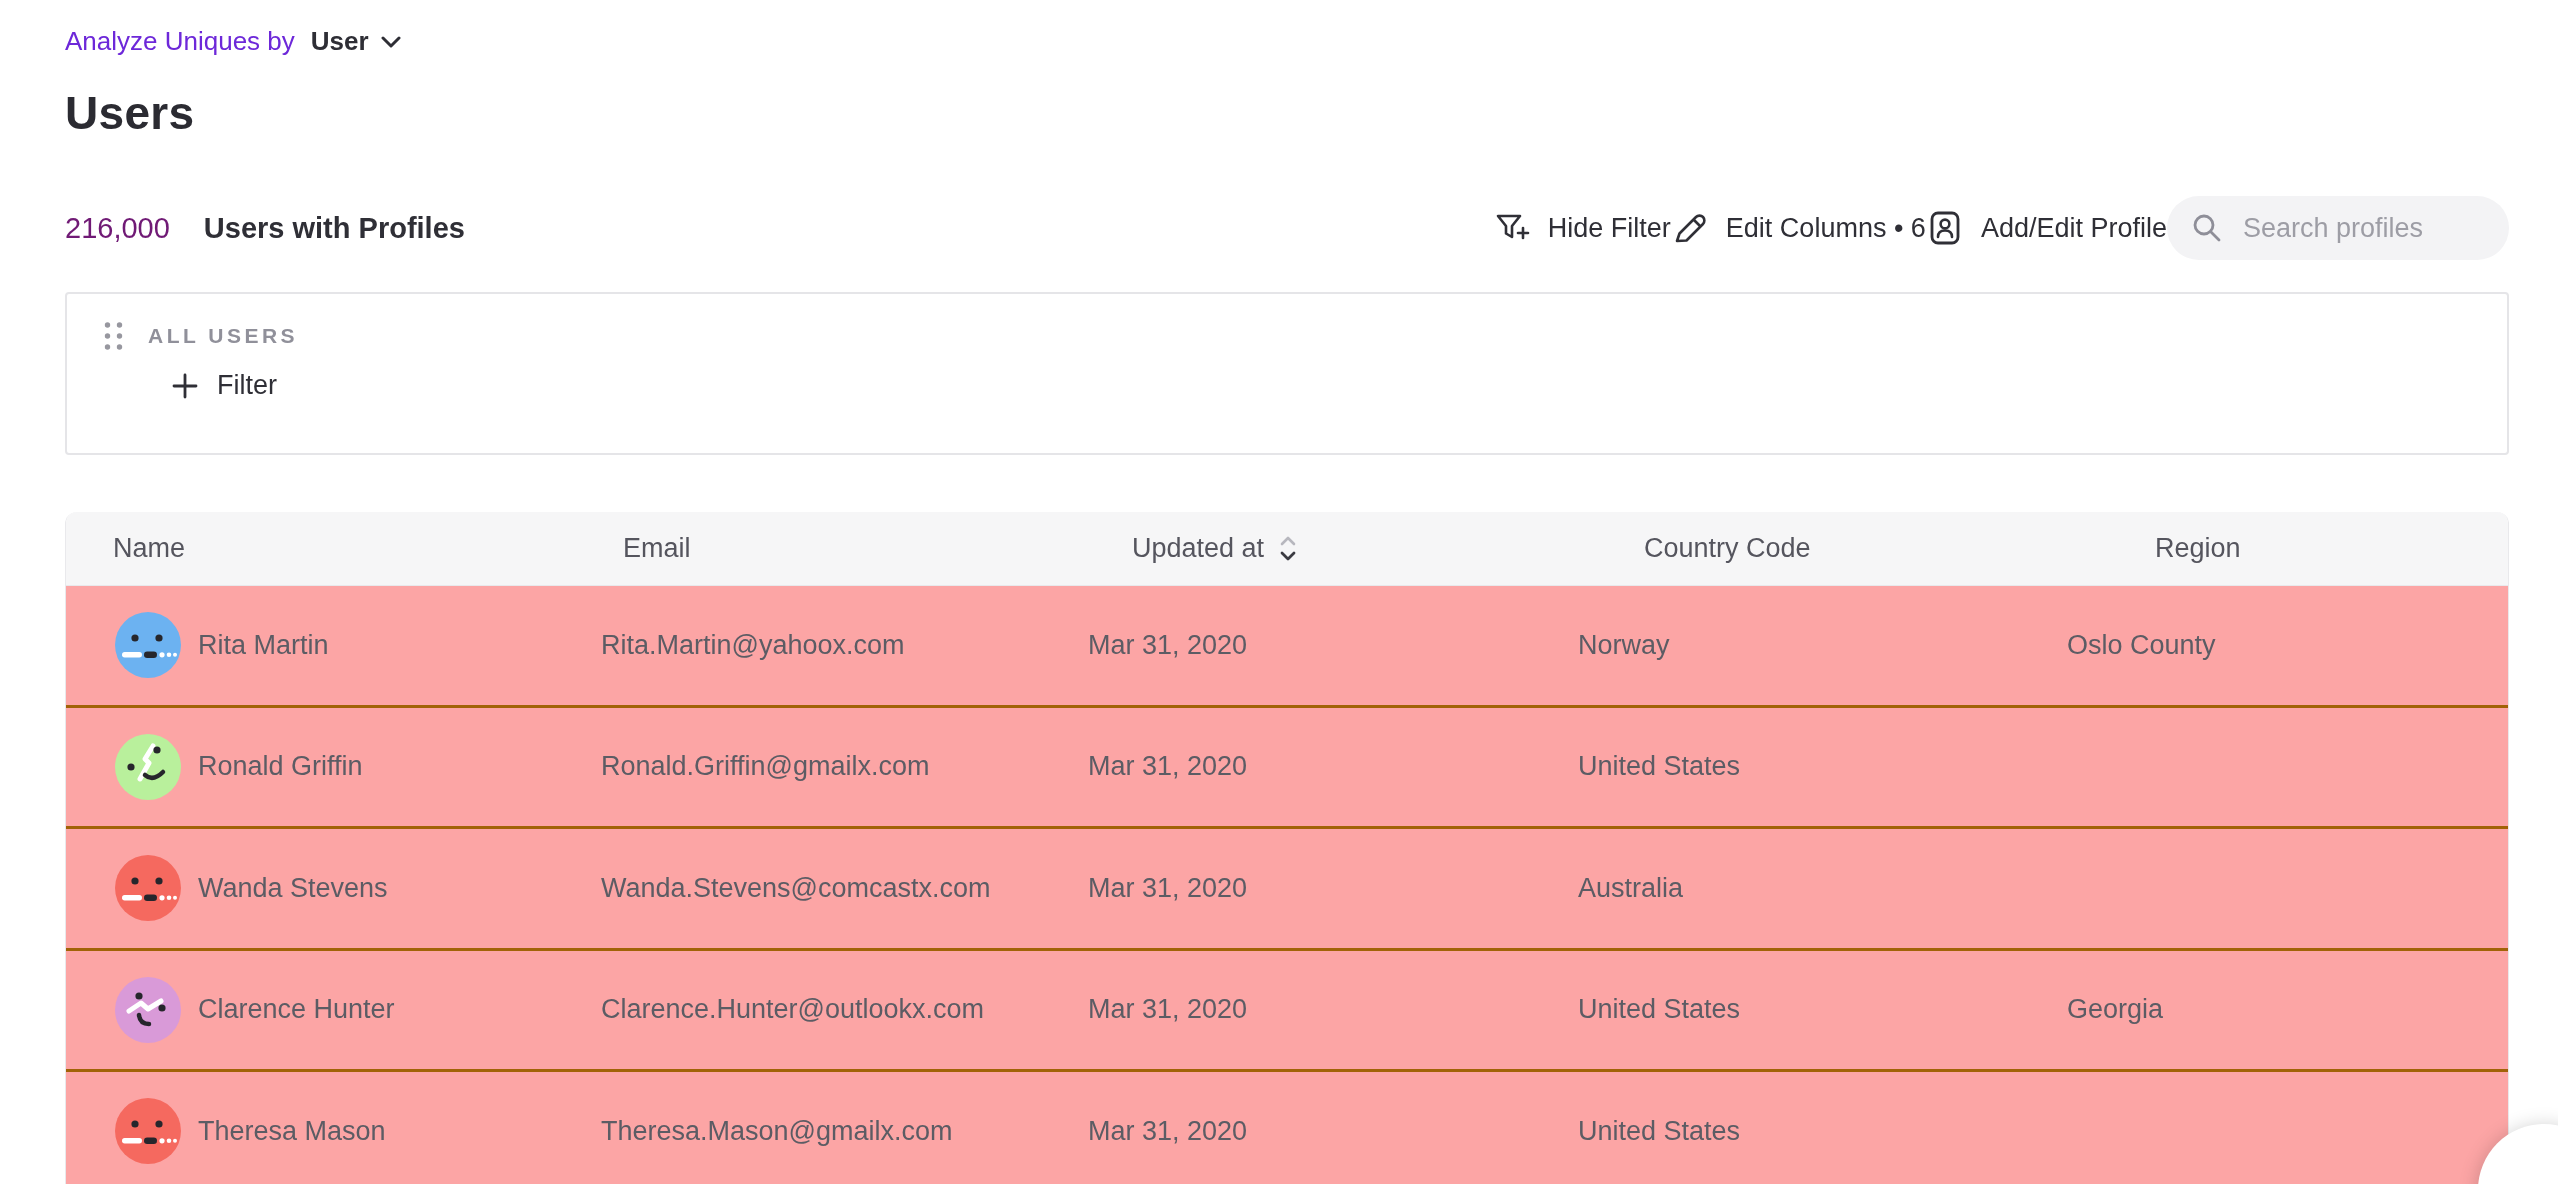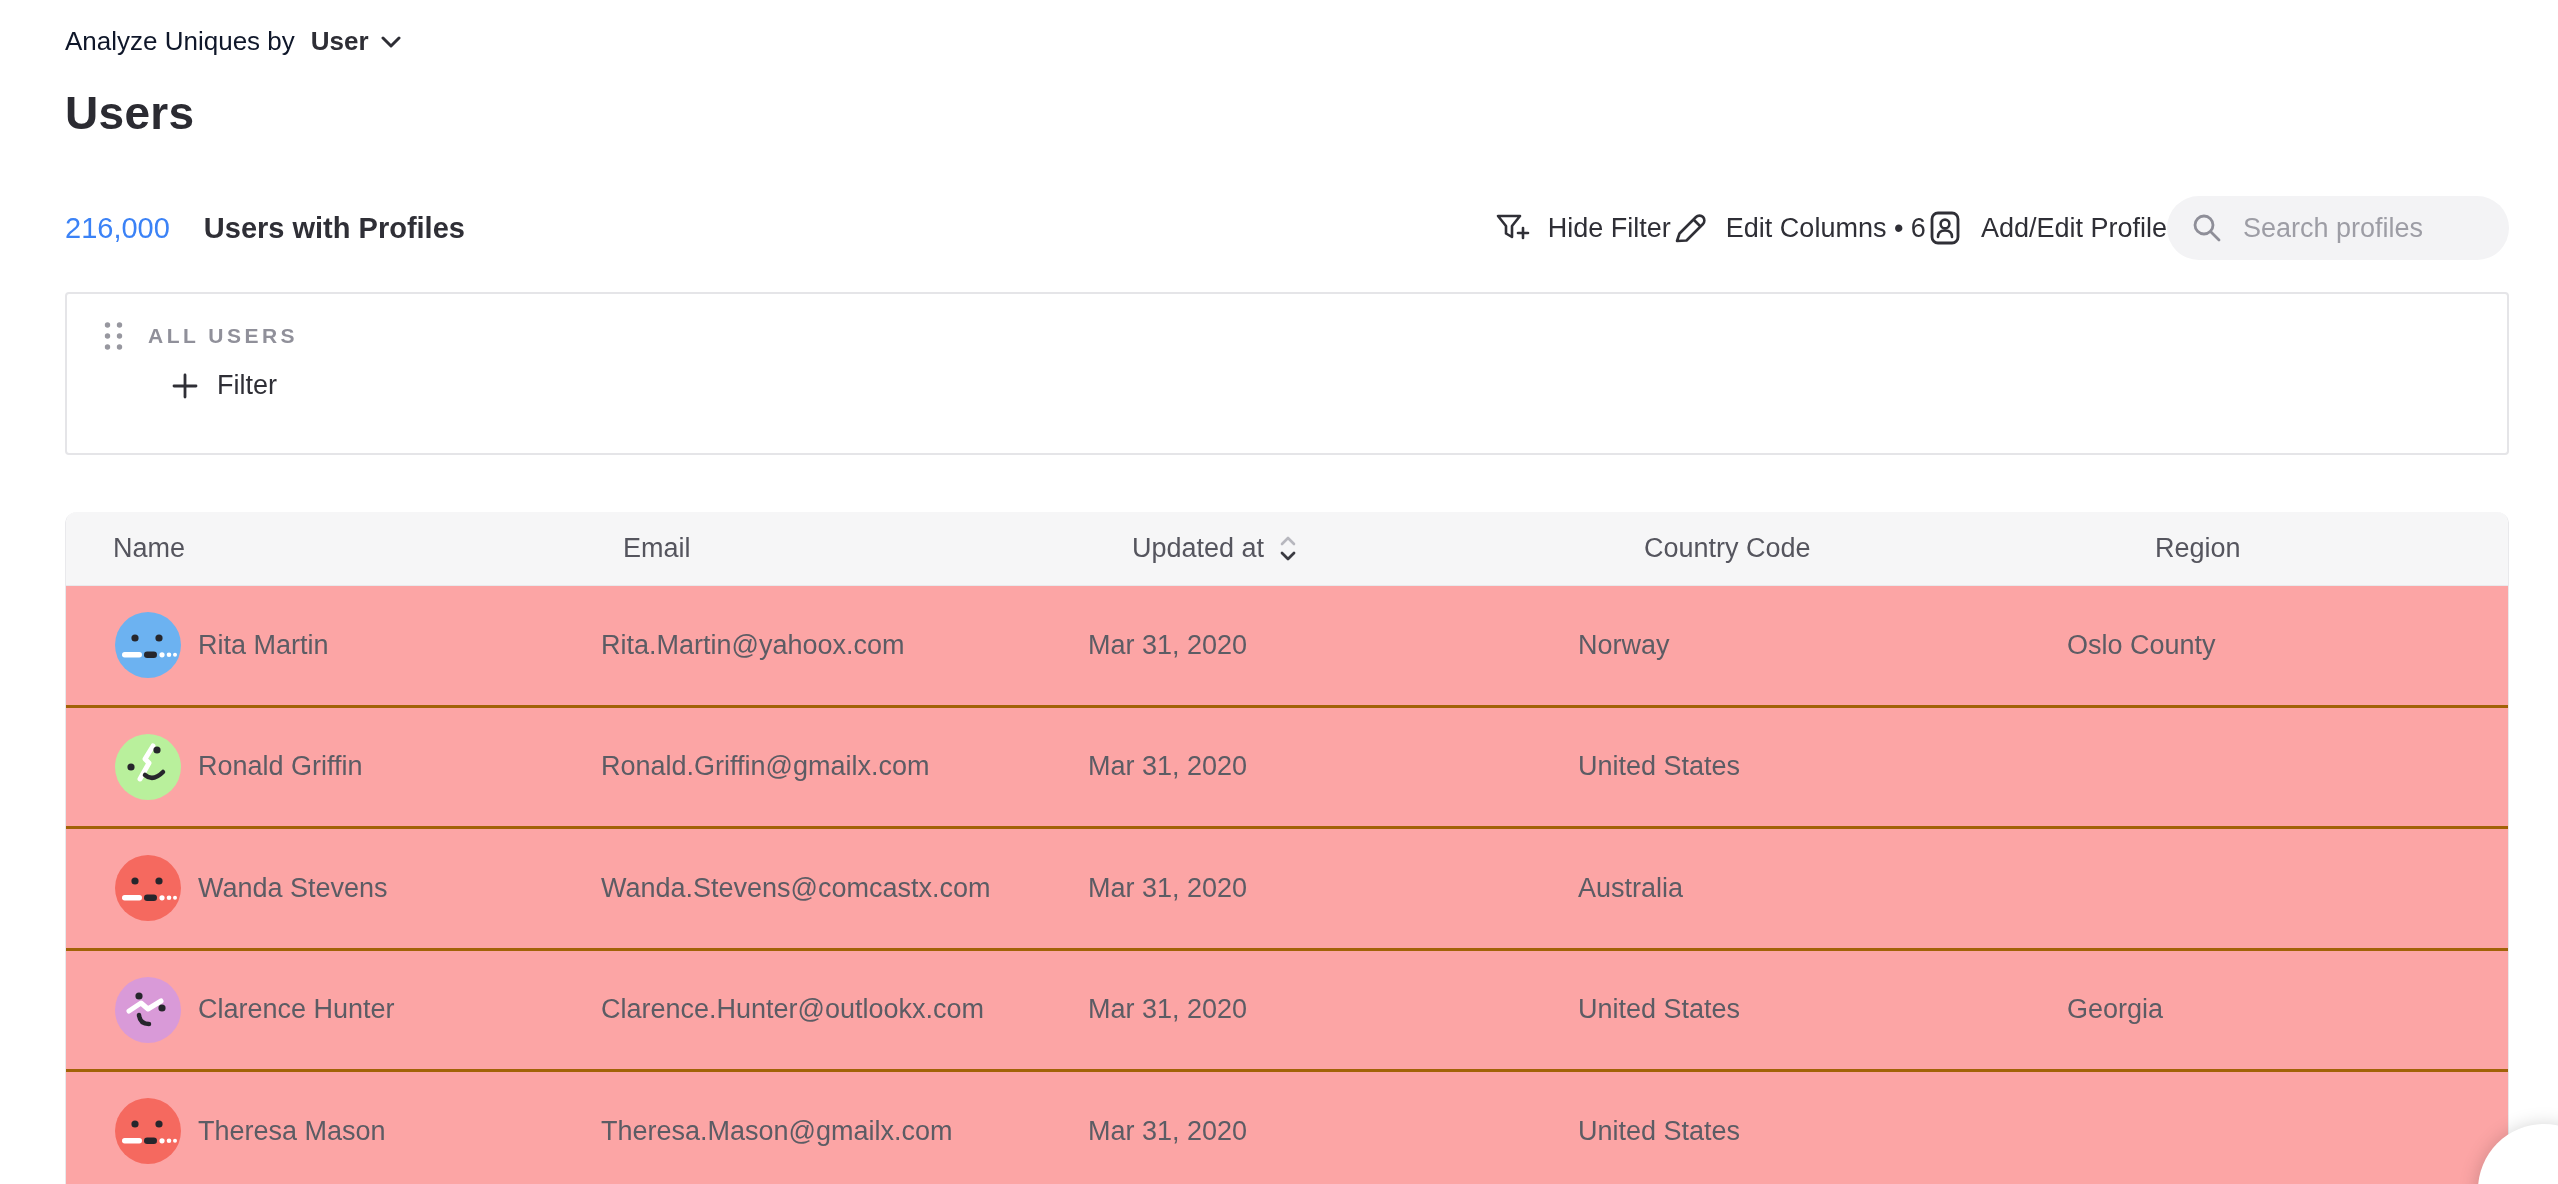--- a/index.html
+++ b/index.html
@@ -14,41 +14,41 @@
     background:#ffffff;
     overflow:hidden;
   }
 
   
   .analyze-row {
     position:absolute; left:65px; top:26px;
     display:flex; align-items:center; gap:16px;
     font-size:26px;
   }
-  .analyze-label { color:#0f172a; }
+  .analyze-label { color:#6d28d9; }
   .analyze-select {
     display:flex; align-items:center; gap:12px;
     color:#2e2e35; font-weight:700; cursor:pointer;
   }
   .chev-down { width:20px; height:12px; }
 
   
   .page-title {
     position:absolute; left:65px; top:86px;
     font-size:46px; font-weight:700; color:#2b2b32;
     letter-spacing:0.3px;
   }
 
   
   .toolbar {
     position:absolute; left:65px; top:194px; width:2444px; height:68px;
     display:flex; align-items:center; justify-content:space-between;
   }
   .toolbar-left { display:flex; align-items:baseline; gap:34px; }
-  .count-number { font-size:29px; font-weight:500; color:#3b82f6; }
+  .count-number { font-size:29px; font-weight:500; color:#701a75; }
   .count-label  { font-size:29px; font-weight:700; color:#2f2f36; }
   .toolbar-right { display:flex; align-items:center; }
   .tool-btn {
     display:flex; align-items:center; gap:17px;
     font-size:27px; font-weight:500; color:#2f2f36;
     cursor:pointer; background:none; border:none;
     font-family:inherit; white-space:nowrap;
   }
   .tool-icon { width:38px; height:38px; flex:0 0 auto; }
   .search-wrap {

